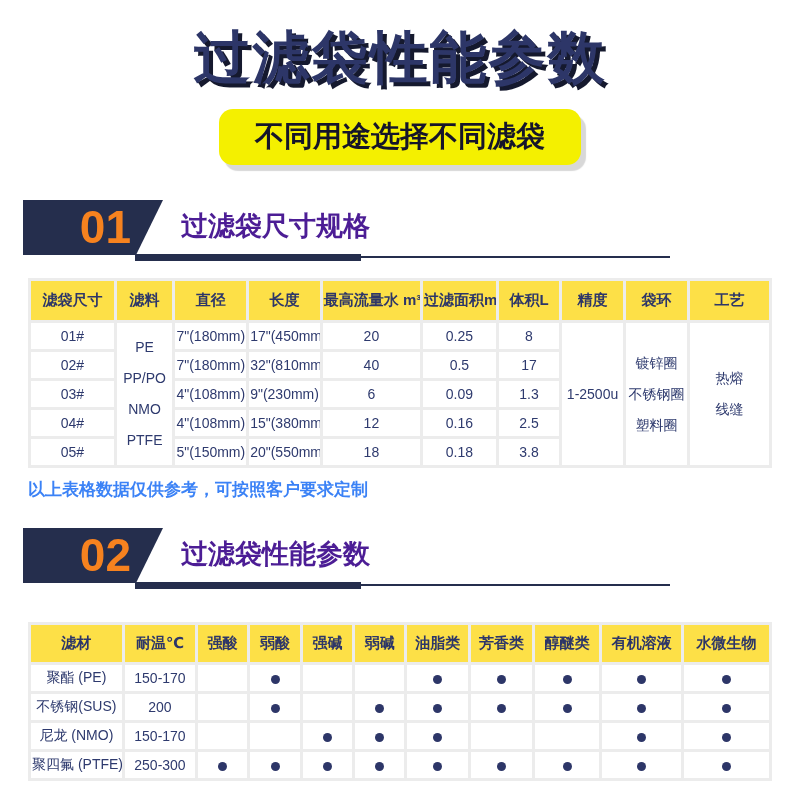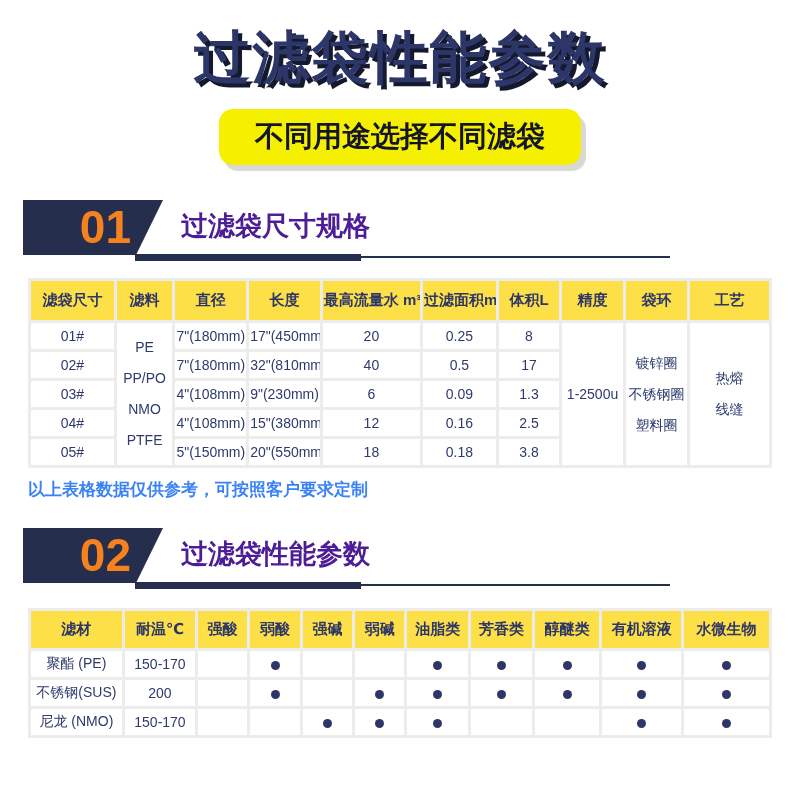--- a/index.html
+++ b/index.html
@@ -65,21 +65,21 @@
   td.multiline{white-space:normal;}
   .cell-line{line-height:31px;font-size:14px;}
   .dot{
     display:inline-block;width:9px;height:9px;border-radius:50%;
     background:#2d3668;vertical-align:middle;
   }
   .note{
     margin:10px 0 0 28px;
     font-size:17px;font-weight:bold;color:#3b82f6;
   }
-  #perf-table{margin-top:18px;}
+  #perf-table{margin-top:32px;}
   #perf-table th{height:37px;}
 </style>
 </head>
 <body>
 
 <div class="page">
 
   <div class="main-title">过滤袋性能参数</div>
 
   <div class="badge">不同用途选择不同滤袋</div>
@@ -253,16 +253,29 @@
           <td></td>
           <td></td>
           <td><span class="dot"></span></td>
           <td><span class="dot"></span></td>
           <td><span class="dot"></span></td>
           <td></td>
           <td></td>
           <td><span class="dot"></span></td>
           <td><span class="dot"></span></td>
         </tr>
+        <tr>
+          <td>聚四氟 (PTFE)</td>
+          <td>250-300</td>
+          <td><span class="dot"></span></td>
+          <td><span class="dot"></span></td>
+          <td><span class="dot"></span></td>
+          <td><span class="dot"></span></td>
+          <td><span class="dot"></span></td>
+          <td><span class="dot"></span></td>
+          <td><span class="dot"></span></td>
+          <td><span class="dot"></span></td>
+          <td><span class="dot"></span></td>
+        </tr>
       </tbody>
   </table>
 
 </div>
 
 </body></html>

